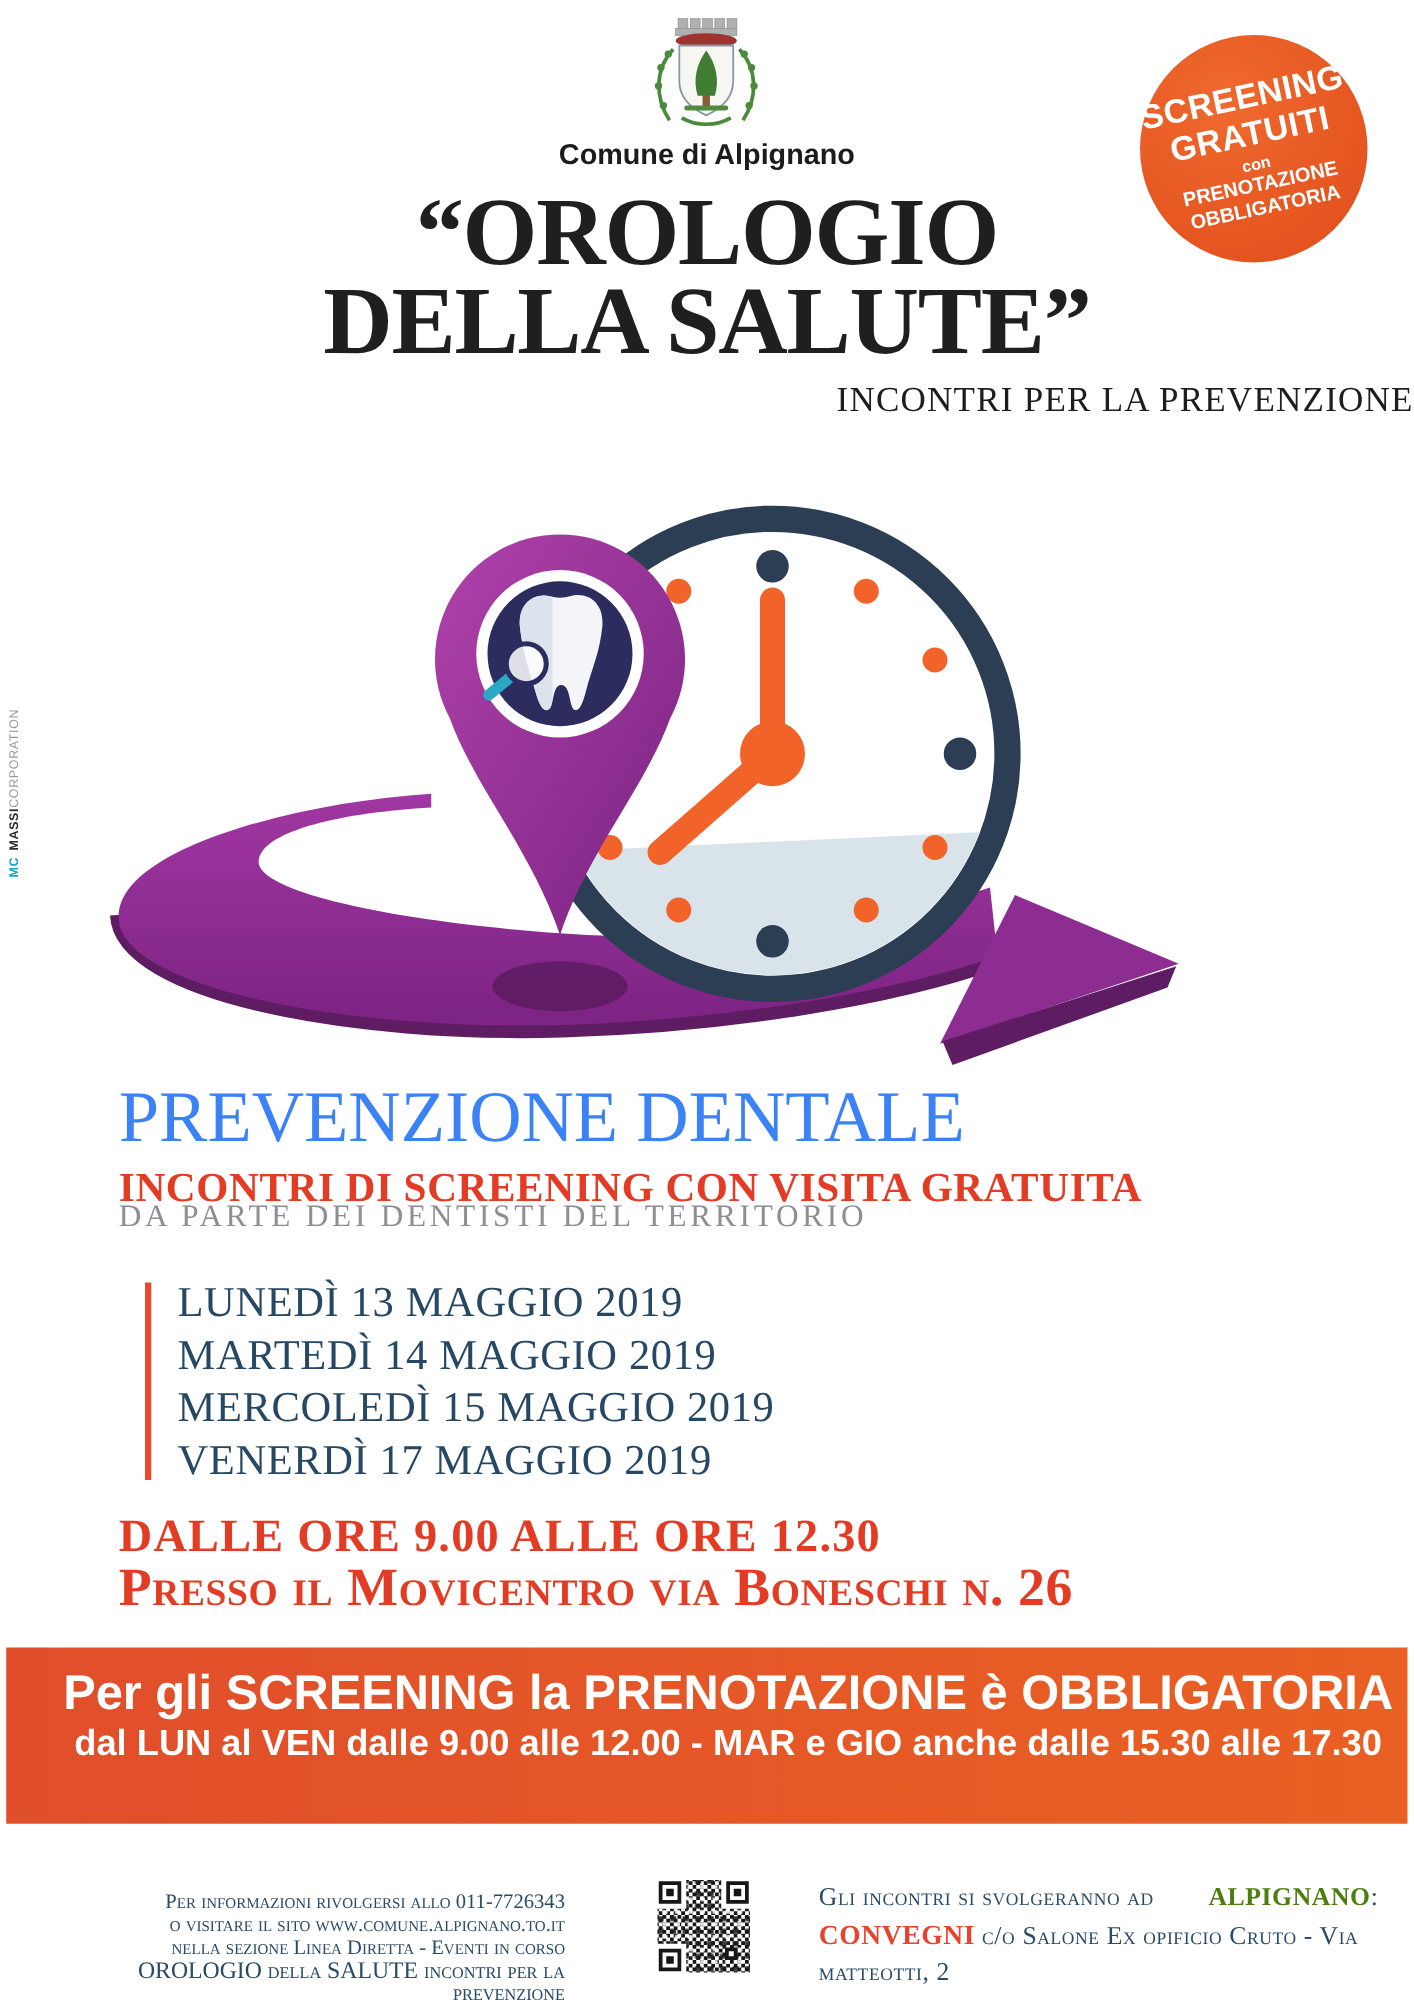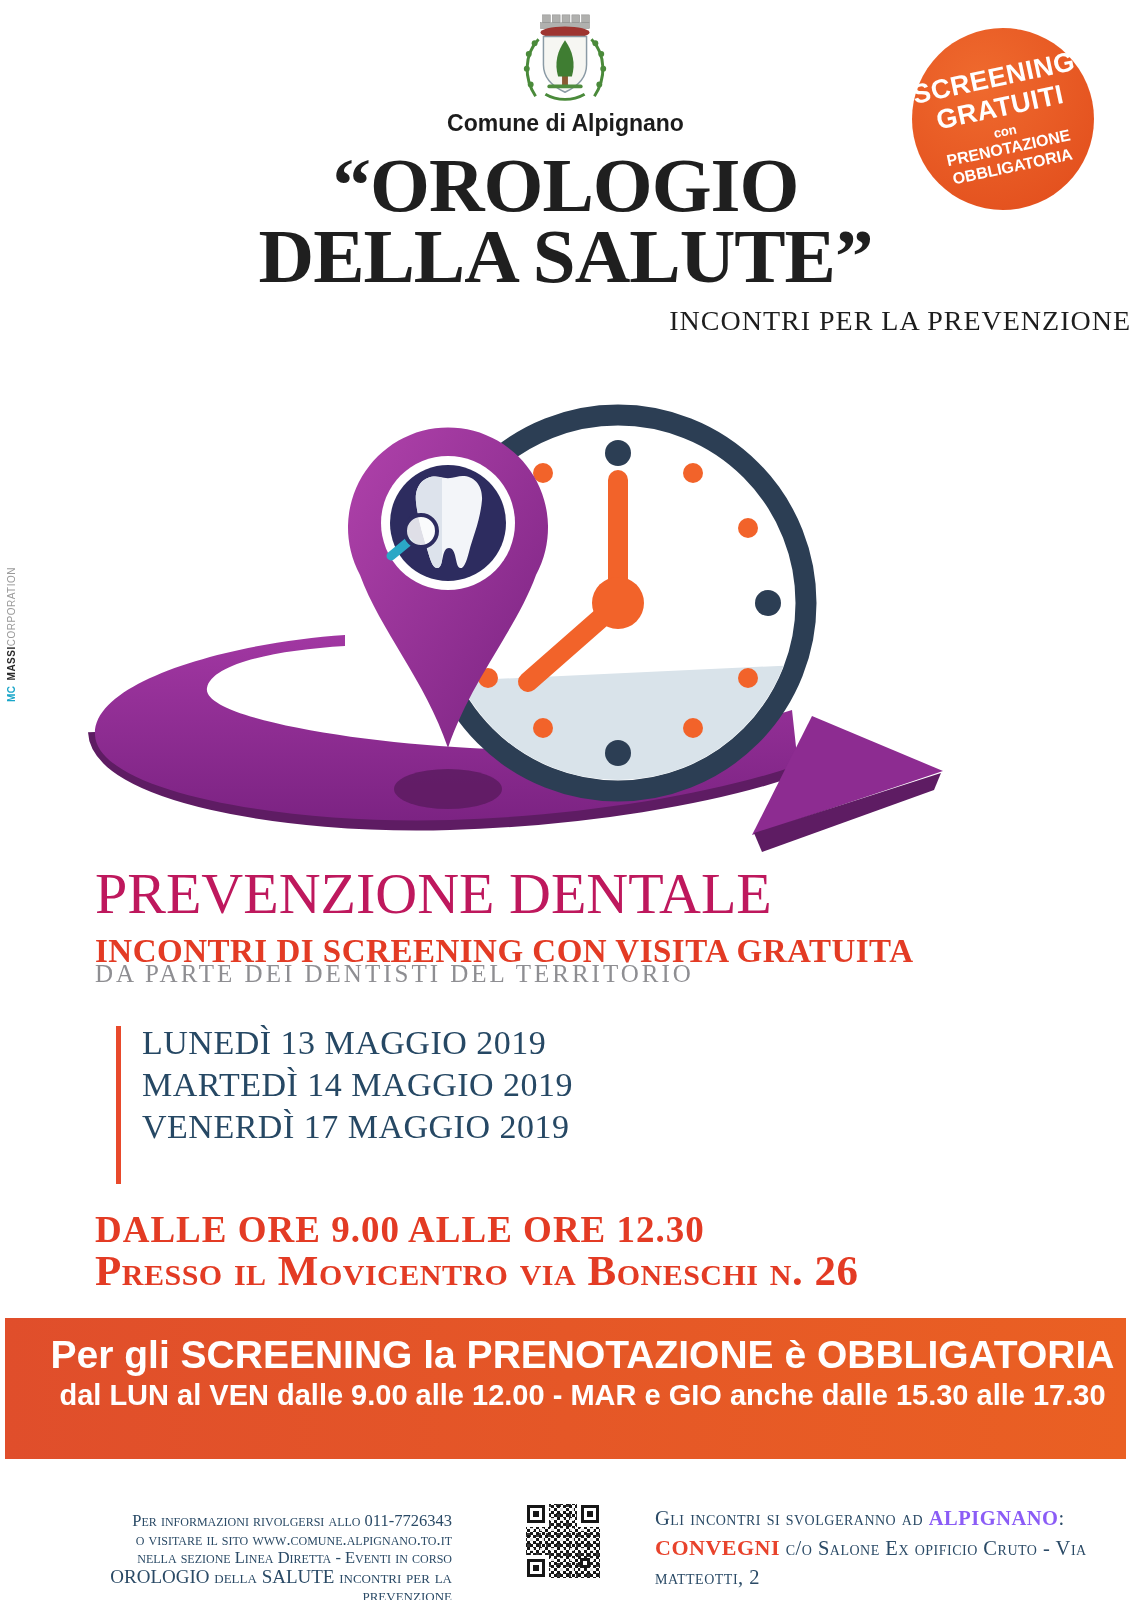--- a/index.html
+++ b/index.html
@@ -30,21 +30,21 @@
   
   .watermark{position:absolute;left:6px;top:702px;transform:rotate(-90deg);transform-origin:0 0;
              font-family:"Liberation Sans",sans-serif;font-size:10px;white-space:nowrap;letter-spacing:.5px;}
   .wm-mc{color:#19a6c9;font-weight:700;margin-right:5px;}
   .wm-b{color:#2b2b2b;font-weight:700;}
   .wm-l{color:#9a9a9a;font-weight:400;}
 
   .illus{position:absolute;left:50px;top:380px;width:900px;height:500px;}
 
   
-  .sec-h{position:absolute;left:95px;top:860px;font-size:58px;color:#be185d;}
+  .sec-h{position:absolute;left:95px;top:860px;font-size:58px;color:#3b82f6;}
   .sec-s{position:absolute;left:95px;top:933px;font-size:33px;font-weight:700;color:#e33b24;letter-spacing:.5px;}
   .sec-n{position:absolute;left:95px;top:960px;font-size:25px;color:#8e8e92;letter-spacing:3px;}
 
   
   .dates{position:absolute;left:95px;top:1022px;display:flex;color:#264864;}
   .dleft{width:437px;text-align:right;}
   .ddiv{width:5px;background:#e8492b;margin:4px 21px 0 21px;height:158px;}
   .dright{text-align:left;}
   .drow{font-size:34px;line-height:42px;letter-spacing:.5px;white-space:nowrap;}
 
@@ -60,21 +60,21 @@
   .bn2{font-size:29px;line-height:38px;}
   .bn3{font-size:29px;line-height:34px;}
 
   
   .finfo{position:absolute;left:30px;top:1512px;width:422px;text-align:right;
          font-size:16.5px;line-height:18.5px;color:#2a4a66;font-variant:small-caps;}
   .finfo .big{font-size:19px;}
   .qr{position:absolute;left:524px;top:1502px;width:78px;height:78px;}
   .fven{position:absolute;left:655px;top:1504px;font-size:20.5px;line-height:29px;color:#2a4a66;
         font-variant:small-caps;letter-spacing:.5px;}
-  .red1{color:#8b5cf6;font-weight:700;}
+  .red1{color:#4d7c0f;font-weight:700;margin-left:38px;}
   .red2{color:#e8432c;font-weight:700;font-size:22px;}
 </style>
 </head>
 <body>
 
 <div class="poster">
 
   <svg class="crest" viewBox="0 0 120 100">
     <g>
       <path d="M 30 90 C 18 72, 18 48, 33 32" stroke="#4a8a3a" stroke-width="3" fill="none"></path>
@@ -186,20 +186,21 @@
 
   <div class="sec-h">PREVENZIONE DENTALE</div>
   <div class="sec-s">INCONTRI DI SCREENING  CON VISITA GRATUITA</div>
   <div class="sec-n">DA PARTE DEI DENTISTI DEL TERRITORIO</div>
 
   <div class="dates">
     <div class="ddiv"></div>
     <div class="dright">
       <div class="drow">LUNEDÌ 13 MAGGIO 2019</div>
       <div class="drow">MARTEDÌ 14 MAGGIO 2019</div>
+      <div class="drow">MERCOLEDÌ 15 MAGGIO 2019</div>
       <div class="drow">VENERDÌ 17 MAGGIO 2019</div>
     </div>
   </div>
 
   <div class="time1">DALLE ORE 9.00 ALLE ORE 12.30</div>
   <div class="time2">Presso il Movicentro via Boneschi n. 26</div>
 
   <div class="banner">
     <div class="bn1">Per gli SCREENING la PRENOTAZIONE è OBBLIGATORIA</div>
     <div class="bn3">dal LUN al VEN dalle 9.00 alle 12.00 - MAR e GIO anche dalle 15.30 alle 17.30</div>

